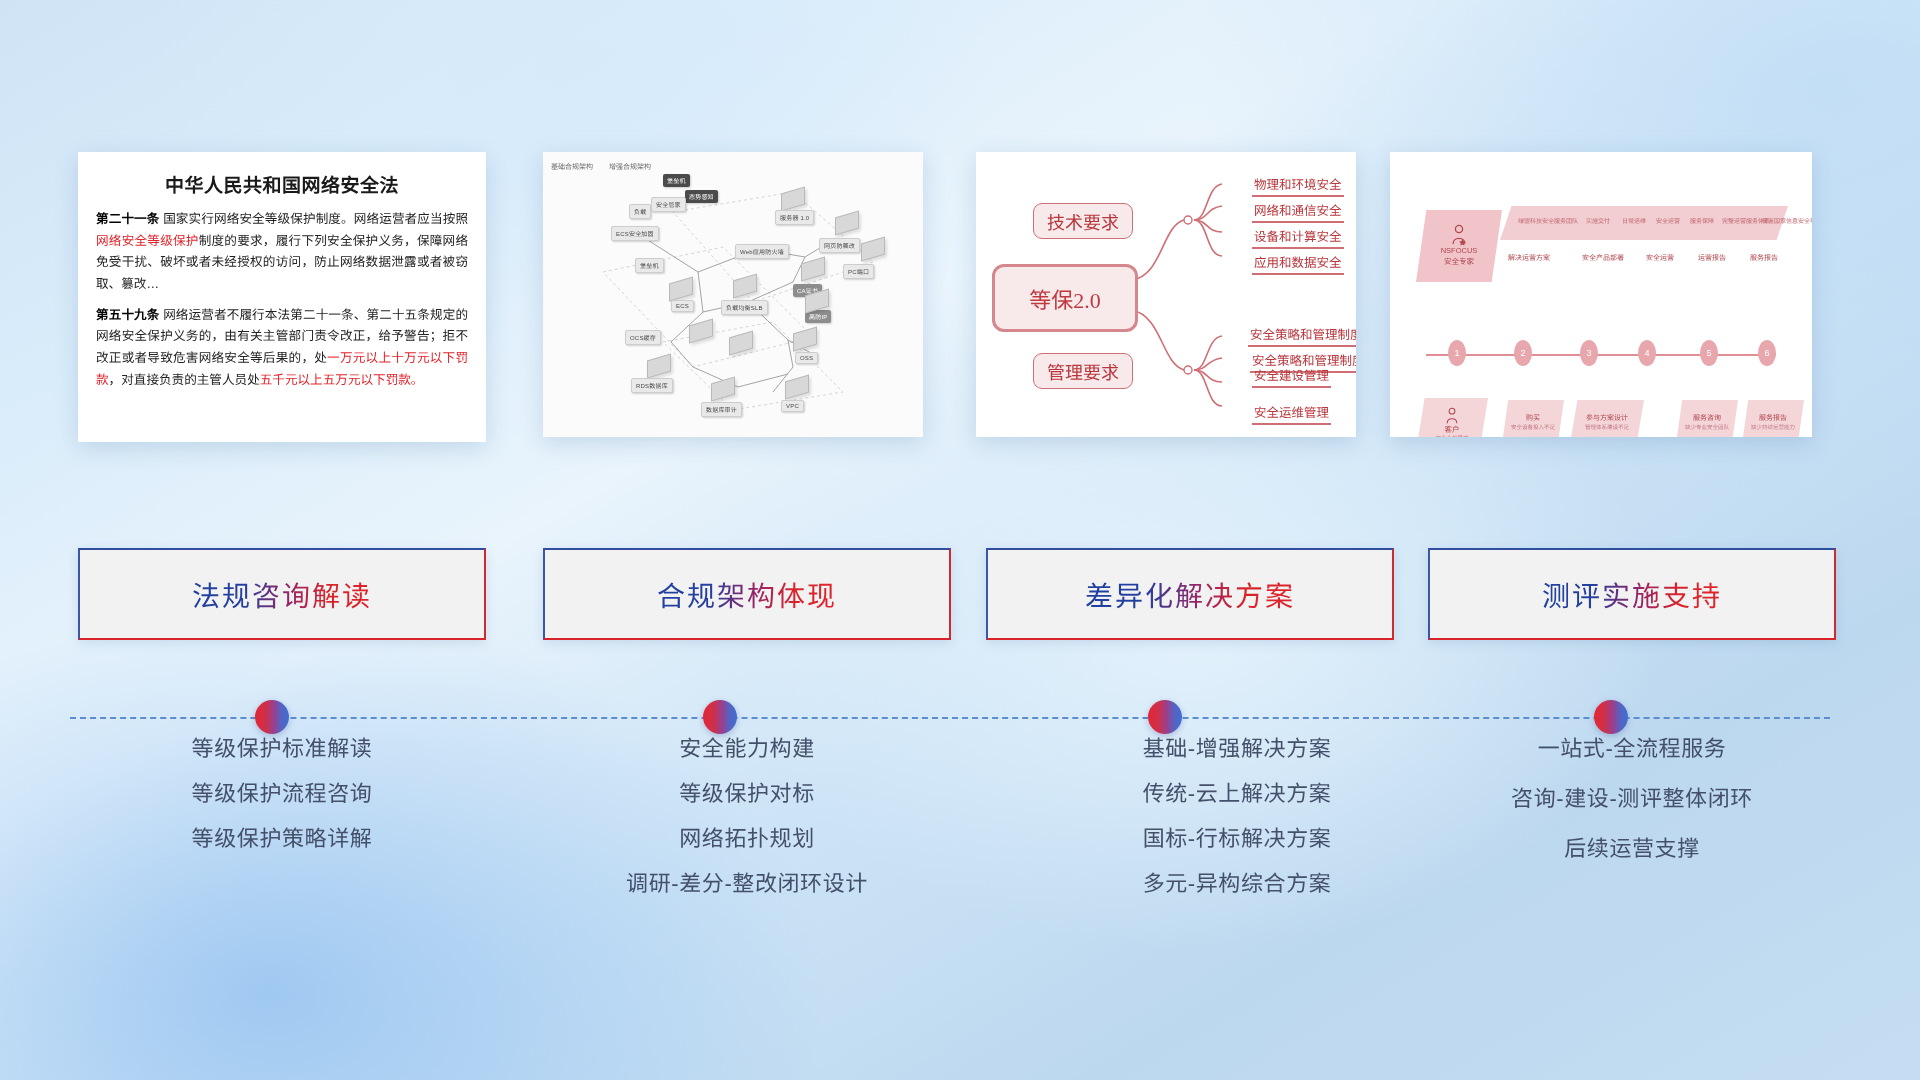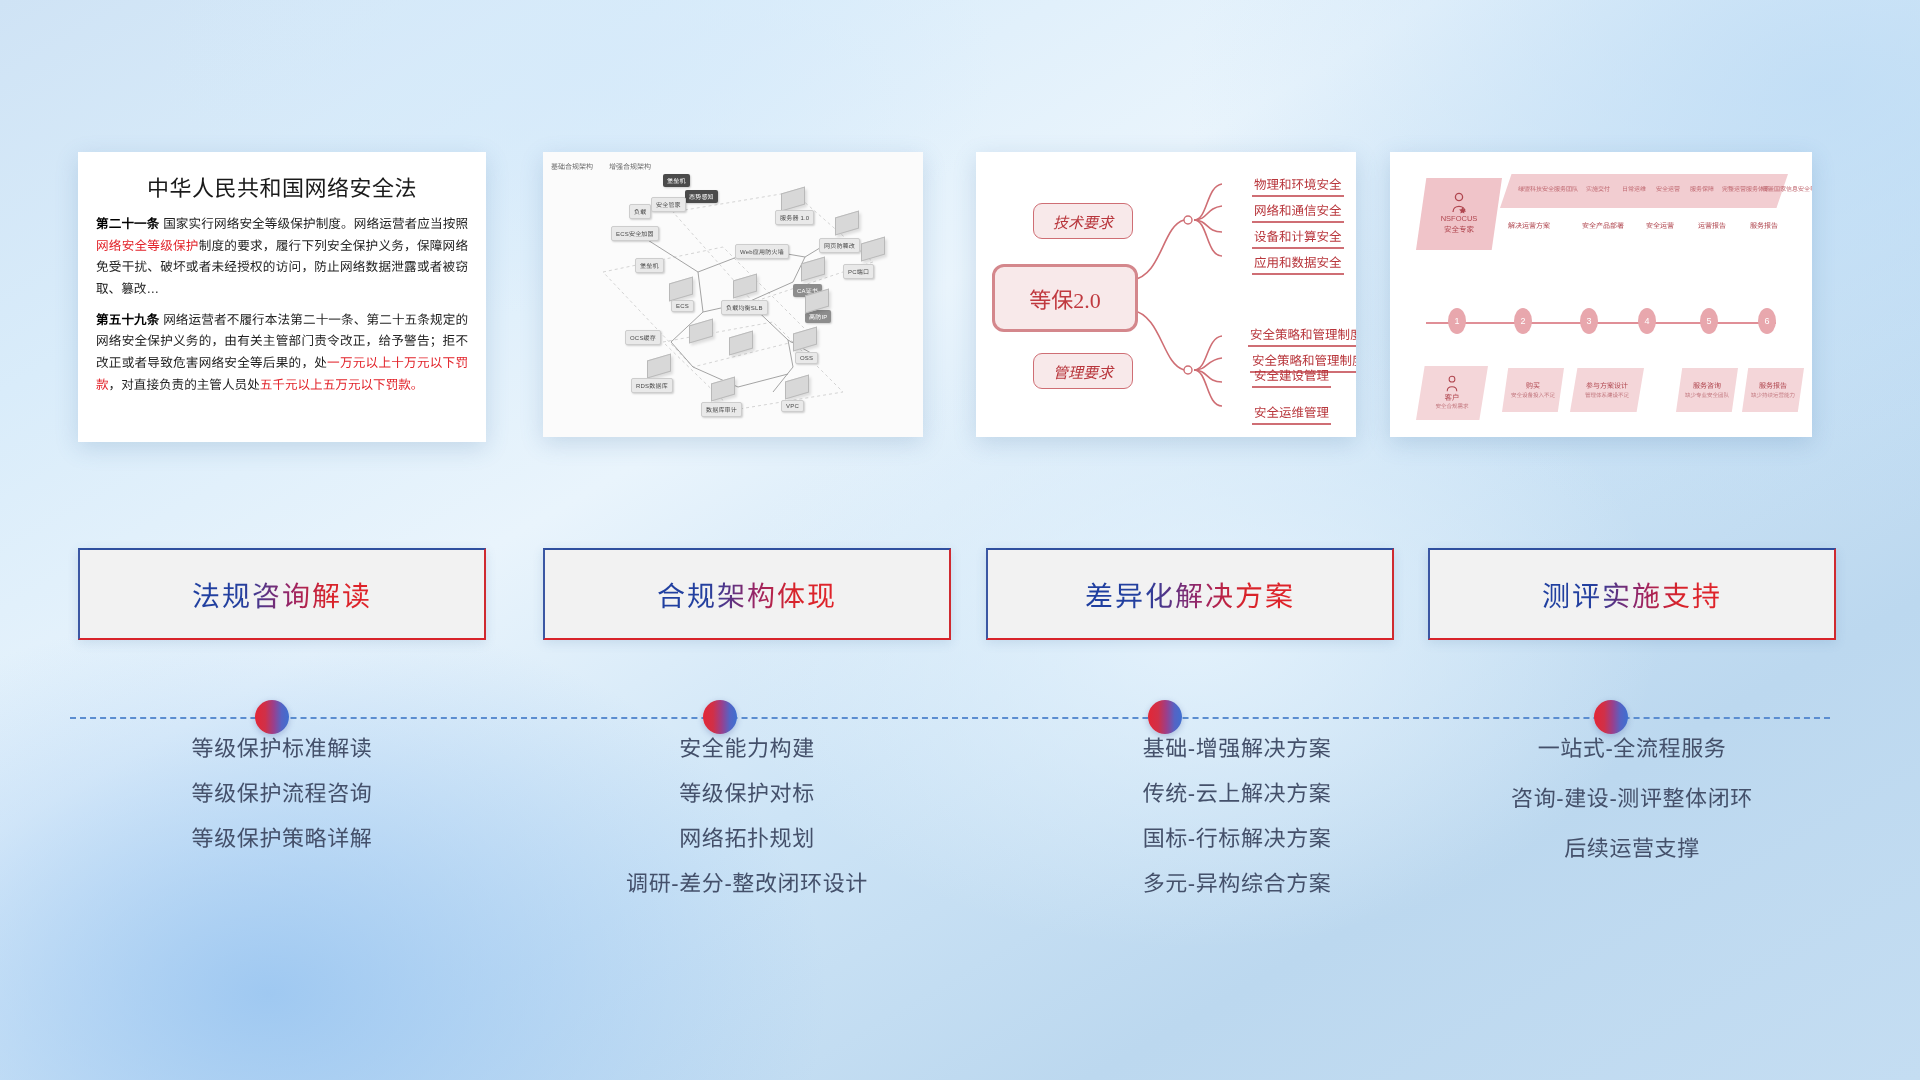--- a/index.html
+++ b/index.html
@@ -25,21 +25,21 @@
     overflow:hidden;
   }
   .card.c1{left:78px;width:408px;height:290px;}
   .card.c2{left:543px;width:380px;height:285px;}
   .card.c3{left:976px;width:380px;height:285px;}
   .card.c4{left:1390px;width:422px;height:285px;}
 
   
   .law{padding:16px 18px 10px 18px;box-sizing:border-box;height:100%;}
   .law h3{
-    margin:2px 0 12px 0;text-align:center;font-size:22px;font-weight:normal;
+    margin:2px 0 12px 0;text-align:center;font-size:19px;font-weight:bold;
     color:#1a1a1a;letter-spacing:.5px;
   }
   .law p{margin:0 0 9px 0;font-size:12.6px;line-height:1.72;color:#222;text-align:justify;}
   .law b{font-weight:bold;color:#000;}
   .law .r{color:#e2232a;}
 
   
   .arch{position:relative;width:100%;height:100%;background:#fbfbfb;}
   .arch .tag{position:absolute;font-size:7px;color:#6a6a6a;}
   .arch .node{
@@ -64,34 +64,33 @@
   .mind{position:relative;width:100%;height:100%;}
   .mind .root{
     position:absolute;left:16px;top:112px;width:140px;height:62px;
     border:3px solid #d4878c;border-radius:12px;background:#f8e9ea;
     display:flex;align-items:center;justify-content:center;
     font-size:22px;color:#c0393f;font-family:"Liberation Serif","DejaVu Serif",serif;
   }
   .mind .br{
     position:absolute;border:1.5px solid #cf6e74;border-radius:9px;
     background:#f8e9ea;display:flex;align-items:center;justify-content:center;
-    font-size:15px;color:#b8363c;width:98px;height:34px;
+    font-size:18px;color:#b8363c;width:98px;height:34px;
     font-family:"Liberation Serif","DejaVu Serif",serif;
-    font-style:italic;
   }
   .mind .leaf{
     position:absolute;font-size:12.5px;color:#b8363c;white-space:nowrap;
     border-bottom:2px solid #cf6e74;padding:0 2px 2px 2px;
     font-family:"Liberation Serif","DejaVu Serif",serif;
     margin-left:24px;
   }
   .mind svg{position:absolute;left:0;top:0;pointer-events:none;}
 
   
-  .proc{position:relative;width:100%;height:100%;background:#fff;}
+  .proc{position:relative;width:100%;height:100%;background:#fff;margin-top:32px;}
   .proc .ban{
     position:absolute;background:#f2cdd1;
     clip-path:polygon(4% 0,100% 0,96% 100%,0 100%);
   }
   .proc .expert{
     position:absolute;left:26px;top:26px;width:86px;height:72px;background:#f0c4c9;
     clip-path:polygon(12% 0,100% 0,88% 100%,0 100%);
     display:flex;flex-direction:column;align-items:center;justify-content:center;
     color:#b0464f;font-size:7.5px;line-height:1.45;
   }

